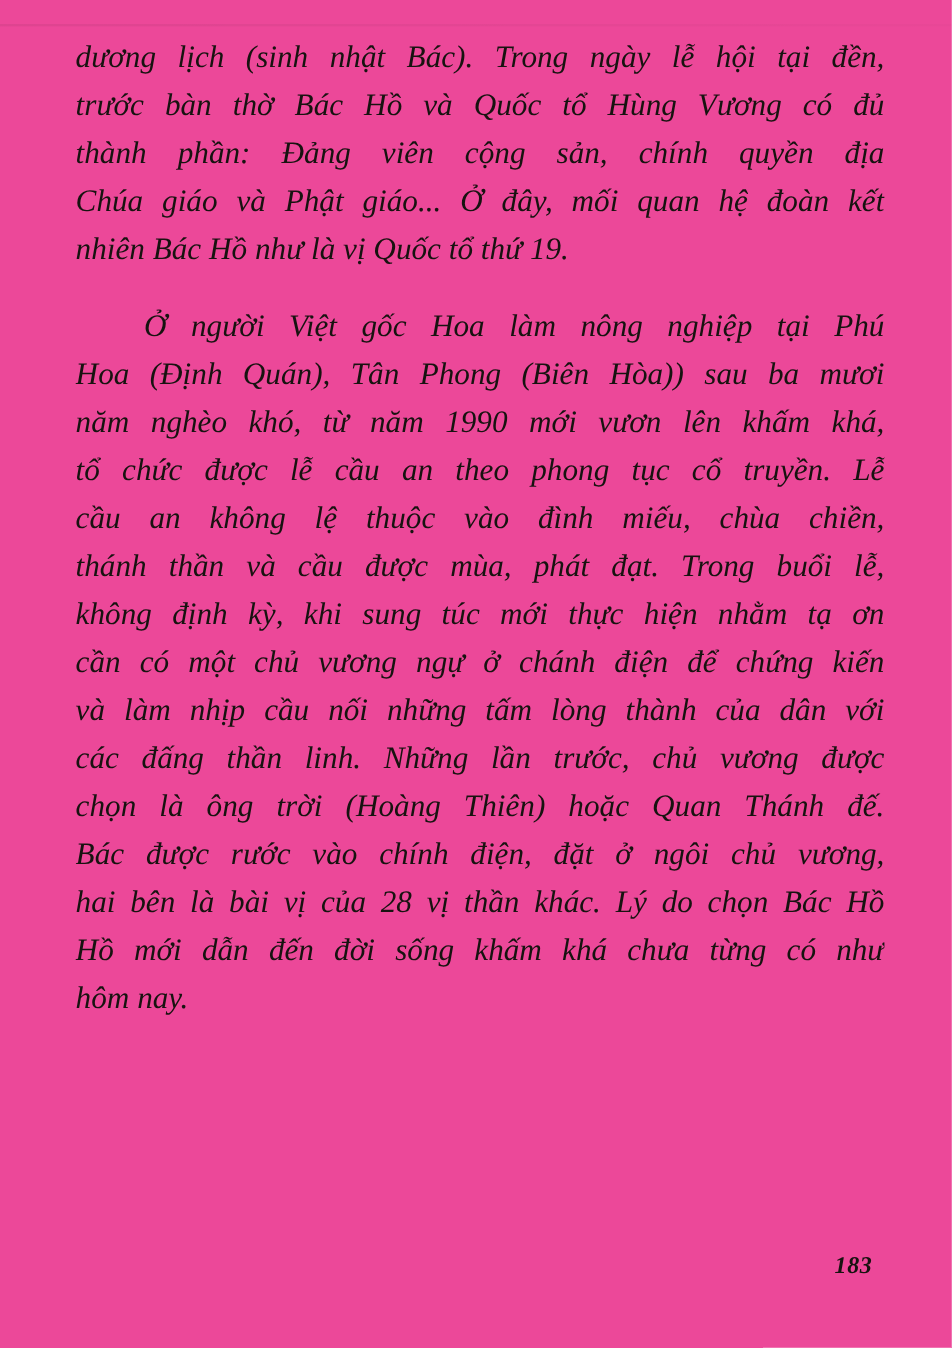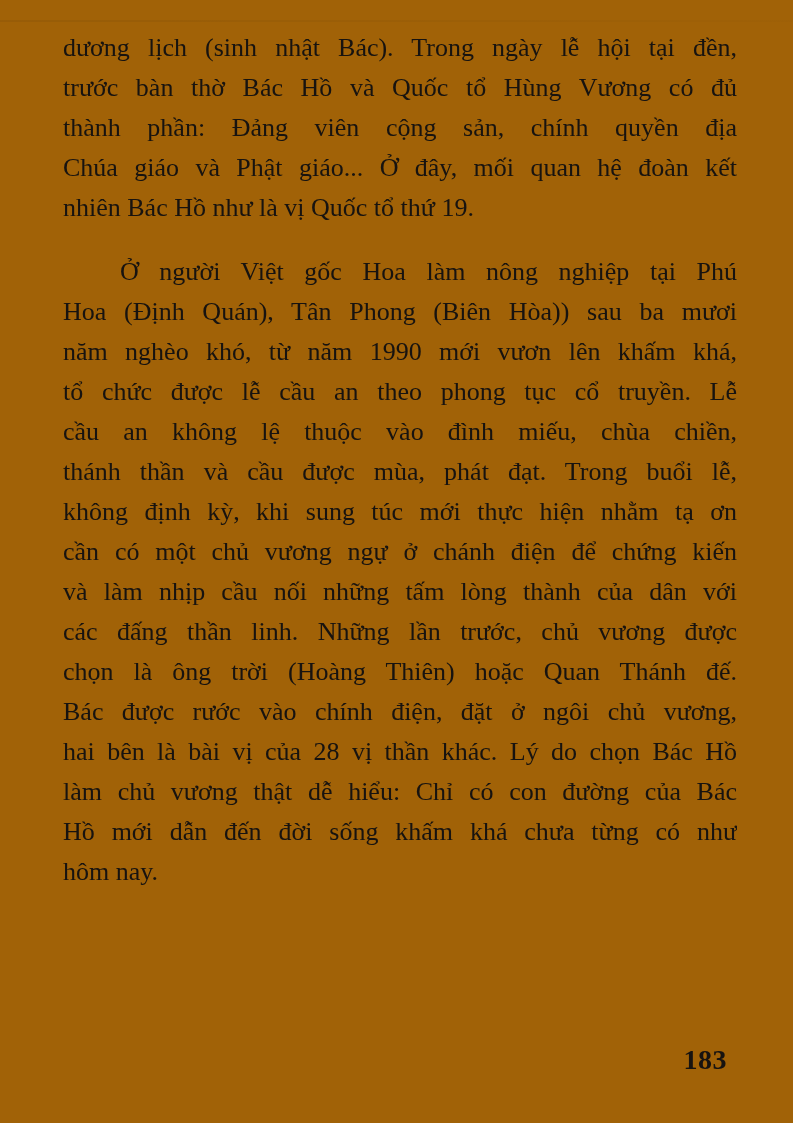--- a/index.html
+++ b/index.html
@@ -51,30 +51,30 @@
     text-align: left;
     text-align-last: left;
   }
   .line.indent {
     text-indent: 57px;
   }
   .page-number {
     position: absolute;
     top: 1044px;
     right: 66px;
-    font-size: 28px;
+    font-size: 20px;
     font-weight: bold;
     color: #171310;
     letter-spacing: 0.5px;
   }
 </style>
 </head>
 <body>
 
-<div class="page" style="background: #a16207;">
+<div class="page" style="background: #ec4899; font-style: italic;">
   <div class="scan-artifact"></div>
   <div class="text-block" id="paragraphs" style="color: rgb(23, 19, 16);">
       <div class="paragraph">
         <div class="line">dương lịch (sinh nhật Bác). Trong ngày lễ hội tại đền,</div>
         <div class="line">trước bàn thờ Bác Hồ và Quốc tổ Hùng Vương có đủ</div>
         <div class="line">thành phần: Đảng viên cộng sản, chính quyền địa</div>
         <div class="line">Chúa giáo và Phật giáo... Ở đây, mối quan hệ đoàn kết</div>
         <div class="line last">nhiên Bác Hồ như là vị Quốc tổ thứ 19.</div>
       </div>
       <div class="paragraph">
@@ -84,19 +84,18 @@
         <div class="line">tổ chức được lễ cầu an theo phong tục cổ truyền. Lễ</div>
         <div class="line">cầu an không lệ thuộc vào đình miếu, chùa chiền,</div>
         <div class="line">thánh thần và cầu được mùa, phát đạt. Trong buổi lễ,</div>
         <div class="line">không định kỳ, khi sung túc mới thực hiện nhằm tạ ơn</div>
         <div class="line">cần có một chủ vương ngự ở chánh điện để chứng kiến</div>
         <div class="line">và làm nhịp cầu nối những tấm lòng thành của dân với</div>
         <div class="line">các đấng thần linh. Những lần trước, chủ vương được</div>
         <div class="line">chọn là ông trời (Hoàng Thiên) hoặc Quan Thánh đế.</div>
         <div class="line">Bác được rước vào chính điện, đặt ở ngôi chủ vương,</div>
         <div class="line">hai bên là bài vị của 28 vị thần khác. Lý do chọn Bác Hồ</div>
-        <div class="line">làm chủ vương thật dễ hiểu: Chỉ có con đường của Bác</div>
         <div class="line">Hồ mới dẫn đến đời sống khấm khá chưa từng có như</div>
         <div class="line last">hôm nay.</div>
       </div>
     </div>
   <div class="page-number" style="color: rgb(23, 19, 16);">183</div>
 </div>
 
 </body></html>

